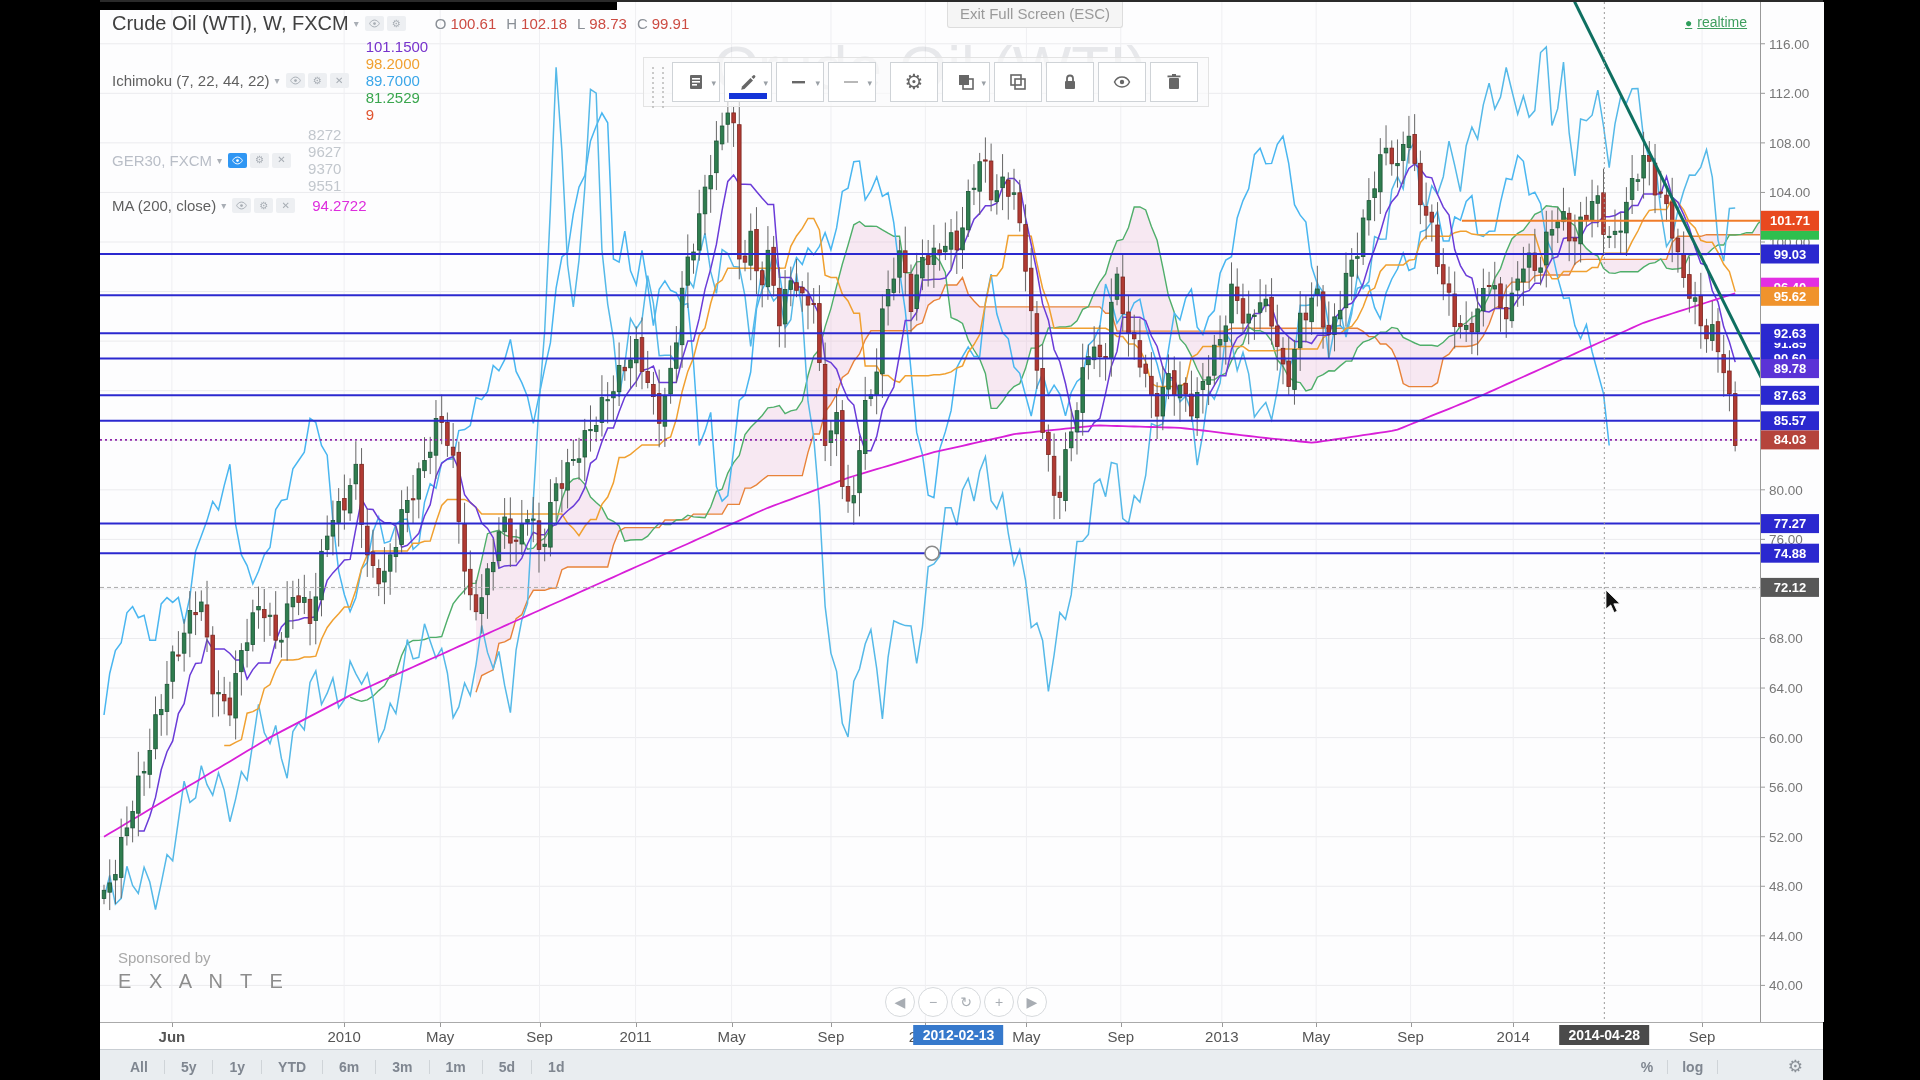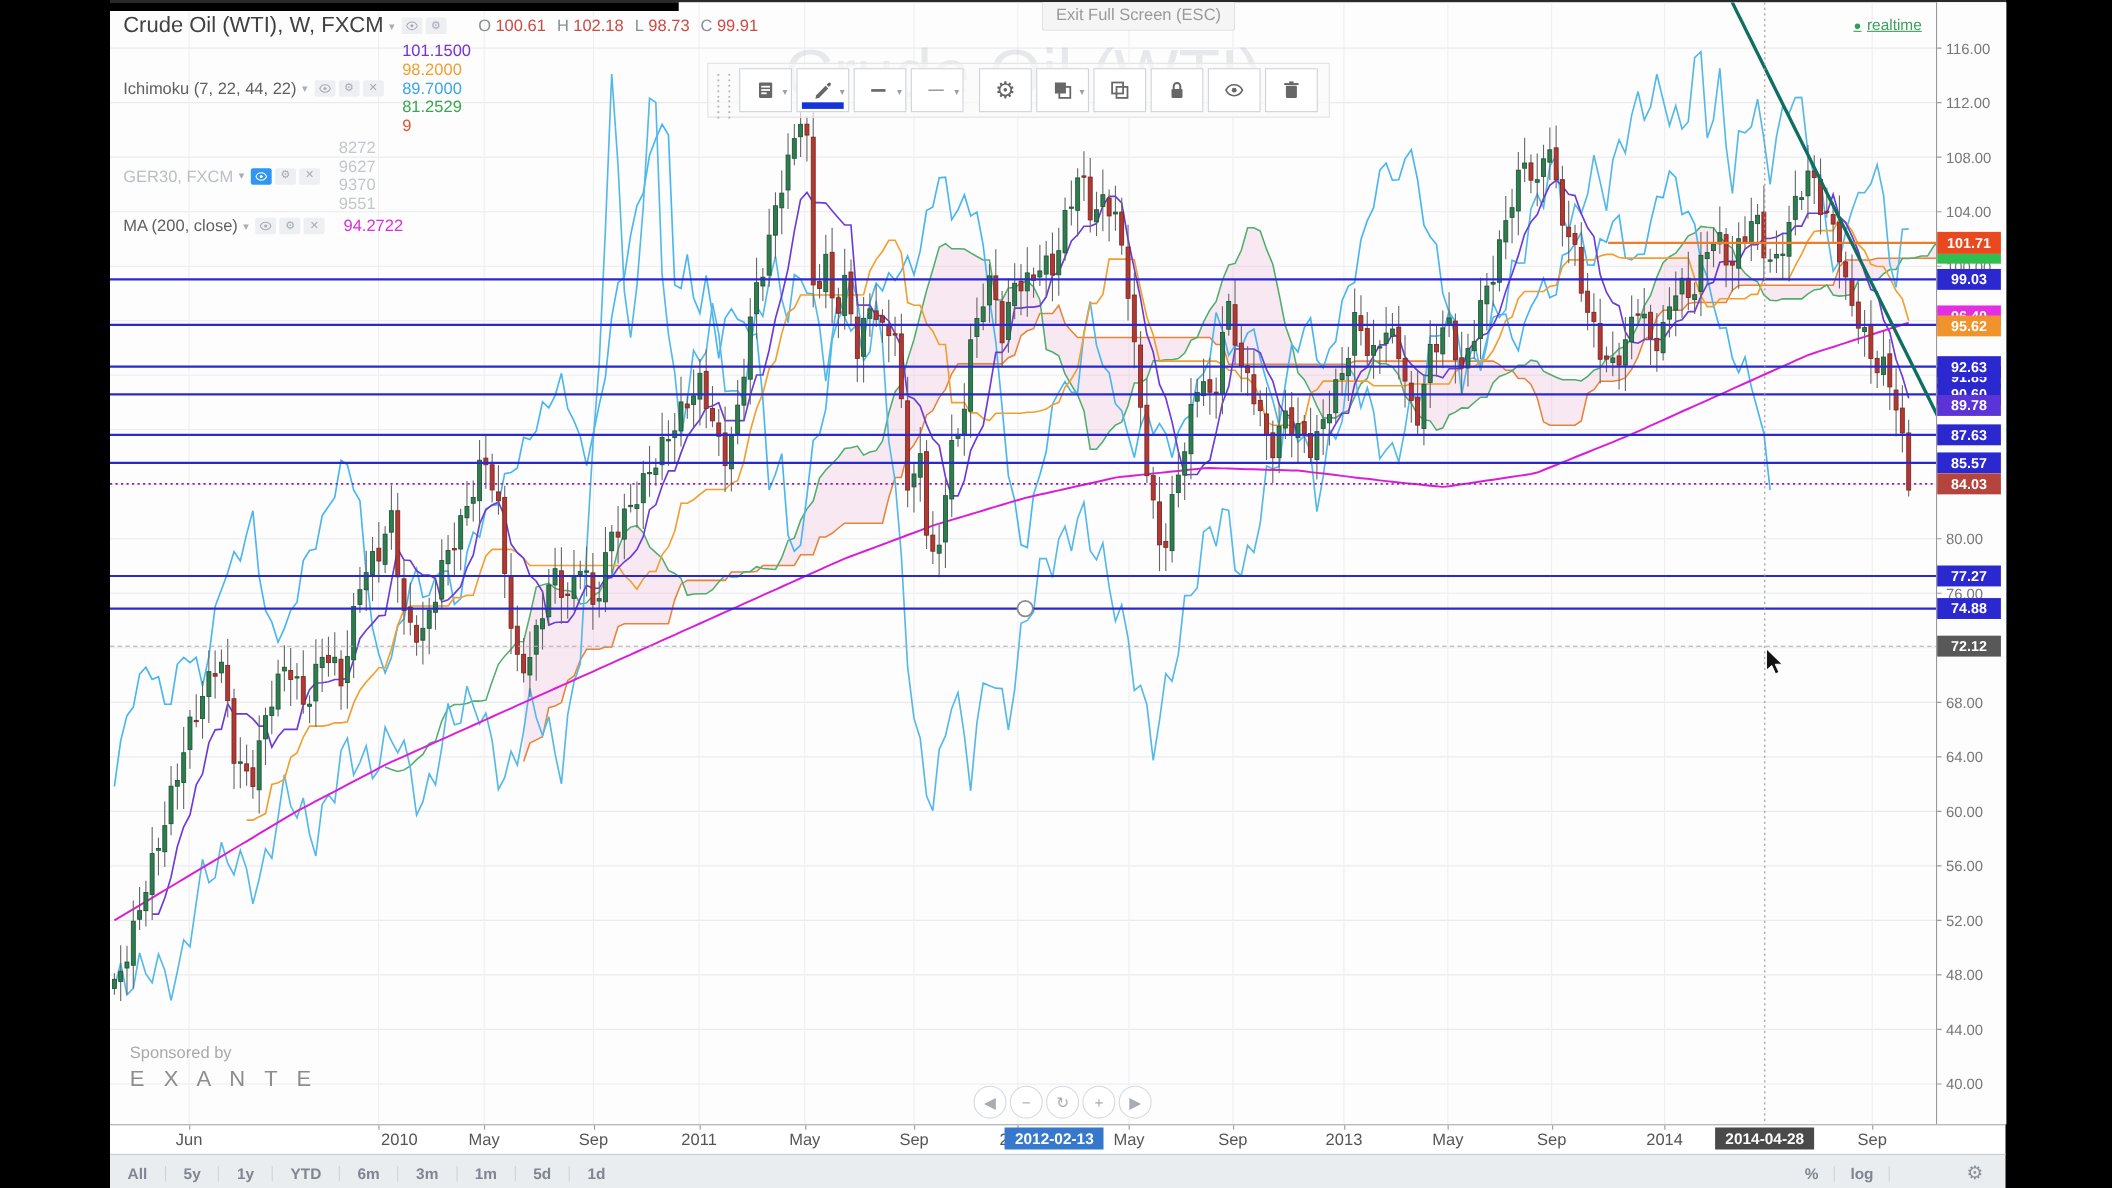--- a/index.html
+++ b/index.html
@@ -8,21 +8,21 @@
   #chart-container{position:absolute;left:100px;top:0;width:1723px;height:1080px;background:#fdfdfe;border-top:2px solid #2a2a2a;}
   #top-black-strip{position:absolute;left:0;top:0;width:517px;height:8px;background:#000;z-index:30;}
   #plot-wrap{position:absolute;left:0;top:0;width:1660px;height:1020px;overflow:hidden;}
   svg{display:block;}
   #price-axis{position:absolute;left:1660px;top:0;width:63px;height:1020px;border-left:1px solid #999;background:#fdfdfe;}
   #time-axis{position:absolute;left:0;top:1020px;width:1723px;height:27px;background:#fff;border-top:1px solid #aaa;}
   .time-label{position:absolute;top:5px;transform:translateX(-50%);font-size:15px;color:#555;white-space:nowrap;}
   .time-badge{position:absolute;top:2px;transform:translateX(-50%);font-size:14px;font-weight:bold;color:#fff;padding:2px 9px;white-space:nowrap;z-index:5;}
   .time-tick{position:absolute;top:0;width:1px;height:4px;background:#999;}
   #bottom-bar{position:absolute;left:0;top:1047px;width:1723px;height:33px;background:#e9edf0;border-top:1px solid #c9ced3;display:flex;align-items:center;}
-  #range-group{display:flex;align-items:center;}
+  #range-group{display:flex;align-items:center;padding-left:14px;}
   .range-btn{font-size:14px;font-weight:bold;color:#7f8690;padding:4px 16px;cursor:pointer;}
   .vdiv{width:1px;height:14px;background:#cfd4d8;}
   #scale-group{position:absolute;right:10px;top:0;height:33px;display:flex;align-items:center;}
   .scale-btn{font-size:14px;font-weight:bold;color:#7f8690;padding:4px 14px;}
   .scale-btn.active{color:#35a2e8;margin-top:48px;}
   #axis-gear{font-size:17px;color:#8a9097;padding:0 10px 0 12px;}
   
   #legend{position:absolute;left:12px;top:10px;z-index:20;}
   .lg-row{display:flex;align-items:center;margin-bottom:3px;}
   #symbol-title{font-size:20px;color:#414141;}
@@ -776,23 +776,23 @@
           <rect x="0" y="512.1" width="58" height="19" fill="#2b28cf"></rect>
           <text x="29" y="526.1" fill="#fff" font-size="13" font-weight="bold" text-anchor="middle" font-family="Liberation Sans, sans-serif">77.27</text>
           <rect x="0" y="541.7" width="58" height="19" fill="#2b28cf"></rect>
           <text x="29" y="555.7" fill="#fff" font-size="13" font-weight="bold" text-anchor="middle" font-family="Liberation Sans, sans-serif">74.88</text>
           <rect x="0" y="575.9" width="58" height="19" fill="#585858"></rect>
           <text x="29" y="589.9" fill="#fff" font-size="13" font-weight="bold" text-anchor="middle" font-family="Liberation Sans, sans-serif">72.12</text>
         </svg>
     </div>
 
     <div id="time-axis">
-        <div class="time-label" style="left: 71.896px;">Jun</div>
+        <div class="time-label" style="left: 71.896px; font-weight: bold;">Jun</div>
         <div class="time-tick" style="left: 71.896px;"></div>
-        <div class="time-label" style="left: 244.12px; margin-left: 19px;">2010</div>
+        <div class="time-label" style="left: 244.12px;">2010</div>
         <div class="time-tick" style="left: 244.12px;"></div>
         <div class="time-label" style="left: 340.168px;">May</div>
         <div class="time-tick" style="left: 340.168px;"></div>
         <div class="time-label" style="left: 439.528px;">Sep</div>
         <div class="time-tick" style="left: 439.528px;"></div>
         <div class="time-label" style="left: 535.576px;">2011</div>
         <div class="time-tick" style="left: 535.576px;"></div>
         <div class="time-label" style="left: 631.624px;">May</div>
         <div class="time-tick" style="left: 631.624px;"></div>
         <div class="time-label" style="left: 730.984px;">Sep</div>

